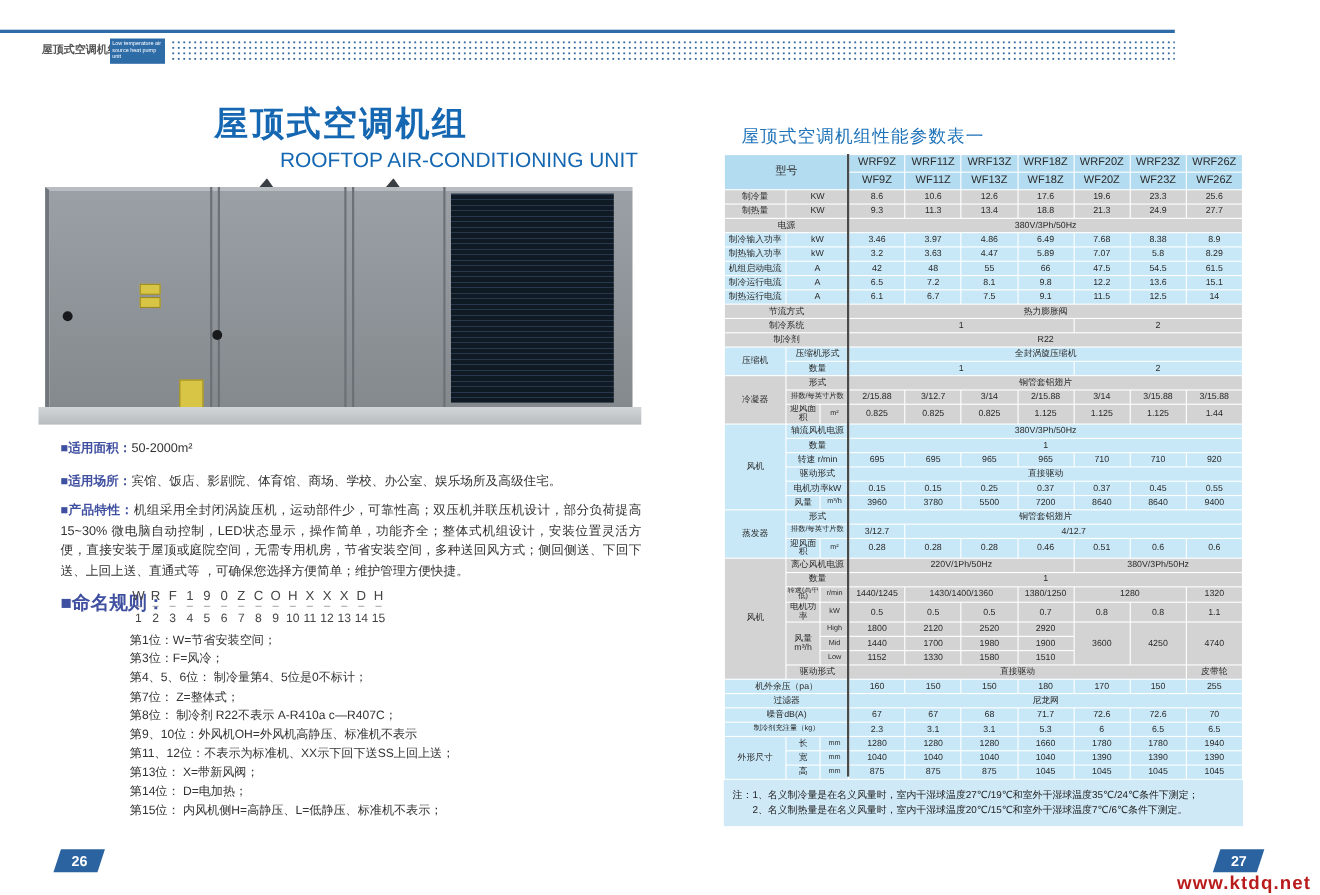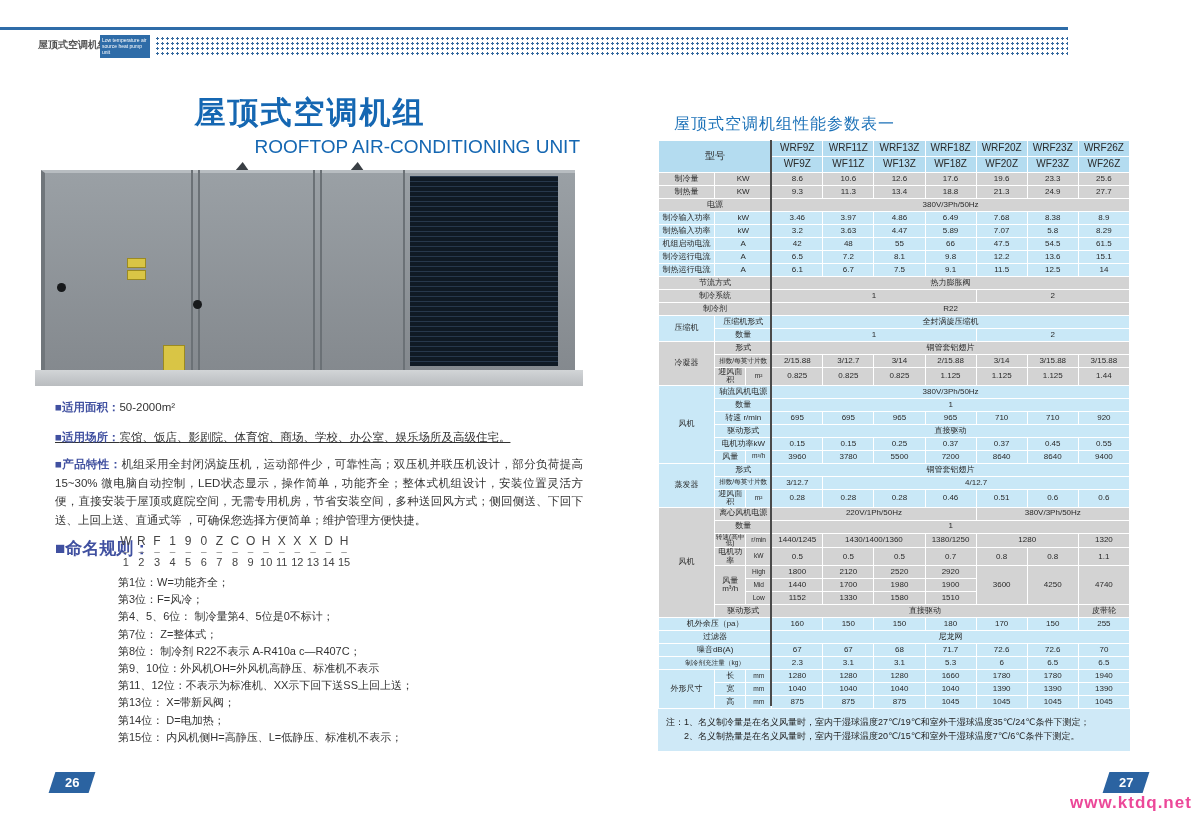--- a/index.html
+++ b/index.html
@@ -41,21 +41,21 @@
   .codes{left:118px;top:534px;display:flex;}
   .code-col{width:15.6px;text-align:center;}
   .code-l{font-size:12px;color:#444;display:block;}
   .code-d{font-size:10px;color:#888;display:block;line-height:8px;}
   .code-n{font-size:11px;color:#444;display:block;border-top:0;}
   .rules{left:118px;top:574px;font-size:11px;line-height:17.2px;color:#333;}
   
   .badge{width:40px;height:21px;background:#2b63a1;transform:skewX(-18deg);
          display:flex;align-items:center;justify-content:center;}
   .badge span{transform:skewX(18deg);color:#fff;font-size:13px;font-weight:bold;}
-  .wm{left:1070px;top:793px;font-size:17px;font-weight:bold;color:#ec4899;letter-spacing:1px;}
+  .wm{left:1070px;top:793px;font-size:17px;font-weight:bold;color:#b91c1c;letter-spacing:1px;}
   
   .tbl-title{left:658px;top:114px;font-size:16px;color:#1d72b8;letter-spacing:1px;margin-left:16px;}
   .tblwrap{left:658px;top:140px;width:472px;}
   table{border-collapse:separate;border-spacing:1px;table-layout:fixed;width:472px;background:#fff;}
   td{height:12px;font-size:8px;text-align:center;vertical-align:middle;color:#2a2a2a;
      padding:0;overflow:hidden;line-height:1.05;}
   tr.h td{background:#b4dcf0;height:15px;font-size:10px;}
   tr.b td{background:#c9e8f7;}
   tr.g td{background:#d3d3d3;}
   td.big{font-size:10px;}
@@ -91,21 +91,21 @@
   <div class="lblY" style="left:92px;top:110px;width:17px;height:8px;"></div>
   <div class="lblY" style="left:128px;top:185px;width:20px;height:36px;"></div>
   <div class="knob" style="left:22px;top:123px;"></div>
   <div class="knob" style="left:158px;top:140px;"></div>
   <div class="base"></div>
 </div>
 
 <div class="abs line" style="top:400px;">
   <span class="blab">■适用面积：</span><span>50-2000m²</span>
 </div>
-<div class="abs line" style="top:430px;text-decoration:underline;">
+<div class="abs line" style="top:430px;">
   <span class="blab">■适用场所：</span><span>宾馆、饭店、影剧院、体育馆、商场、学校、办公室、娱乐场所及高级住宅。</span>
 </div>
 <div class="abs feat">
   <span class="blab">■产品特性：</span><span>机组采用全封闭涡旋压机，运动部件少，可靠性高；双压机并联压机设计，部分负荷提高15~30% 微电脑自动控制，LED状态显示，操作简单，功能齐全；整体式机组设计，安装位置灵活方便，直接安装于屋顶或庭院空间，无需专用机房，节省安装空间，多种送回风方式；侧回侧送、下回下送、上回上送、直通式等 ，可确保您选择方便简单；维护管理方便快捷。</span>
 </div>
 
 <div class="abs name-label blab">■命名规则：</div>
 <div class="abs codes" id="codes">
     <div class="code-col">
       <span class="code-l">W</span>
@@ -177,21 +177,21 @@
       <span class="code-d">–</span>
       <span class="code-n">14</span>
     </div>
     <div class="code-col">
       <span class="code-l">H</span>
       <span class="code-d">–</span>
       <span class="code-n">15</span>
     </div>
   </div>
 <div class="abs rules" id="rules">
-    <div>第1位：W=功能齐全；</div>
+    <div>第1位：W=节省安装空间；</div>
     <div>第3位：F=风冷；</div>
     <div>第4、5、6位：  制冷量第4、5位是0不标计；</div>
     <div>第7位：  Z=整体式；</div>
     <div>第8位：  制冷剂 R22不表示  A-R410a  c—R407C；</div>
     <div>第9、10位：外风机OH=外风机高静压、标准机不表示</div>
     <div>第11、12位：不表示为标准机、XX示下回下送SS上回上送；</div>
     <div>第13位：  X=带新风阀；</div>
     <div>第14位：  D=电加热；</div>
     <div>第15位：  内风机侧H=高静压、L=低静压、标准机不表示；</div>
   </div>

